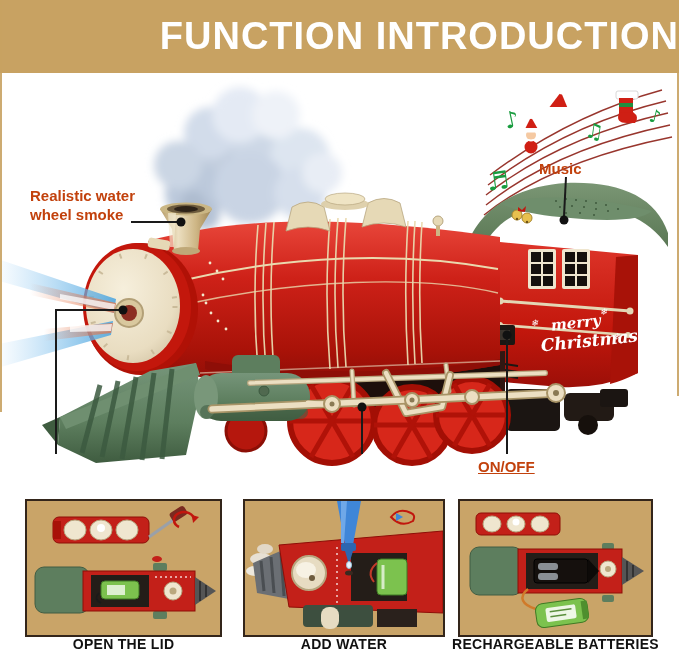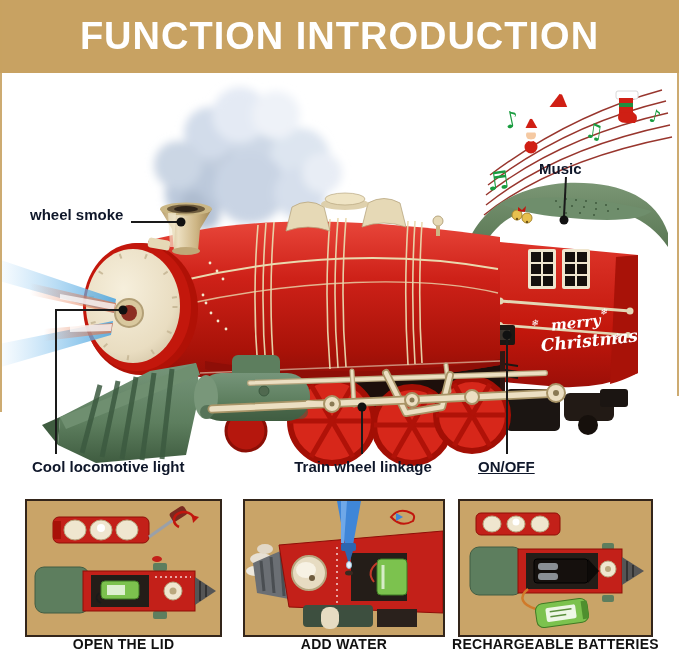--- a/index.html
+++ b/index.html
@@ -1,29 +1,29 @@
 <!DOCTYPE html>
 <html><head>
 <meta charset="utf-8">
 <style>
   html,body{margin:0;padding:0;background:#fff;}
   .page{position:relative;width:679px;height:654px;background:#fff;overflow:hidden;
         font-family:"Liberation Sans",sans-serif;}
   
   .banner{position:absolute;left:0;top:0;width:679px;height:73px;background:#C8A262;
-          display:flex;align-items:center;justify-content:center;}
+          display:flex;align-items:center;justify-content:flex-end;}
   .banner h1{margin:0;color:#fff;font-size:38px;font-weight:bold;letter-spacing:1px;}
   
   .edge{position:absolute;top:0;width:2px;background:#C8A262;opacity:.9;}
   .edge.left{left:0;height:412px;}
   .edge.right{right:0;height:396px;}
   
   .scene{position:absolute;left:0;top:73px;width:679px;height:417px;}
   .scene svg{position:absolute;left:0;top:0;}
-  .callout{position:absolute;color:#0f172a;font-size:15px;font-weight:bold;line-height:19px;white-space:nowrap;}
+  .callout{position:absolute;color:#c2410c;font-size:15px;font-weight:bold;line-height:19px;white-space:nowrap;}
   
   .panel{position:absolute;top:499px;height:138px;border:2px solid #33251a;background:#C9A468;box-sizing:border-box;margin:0;}
   .panel svg{display:block;width:100%;height:100%;}
   .caption{position:absolute;top:636px;color:#111;font-size:14px;font-weight:bold;
            letter-spacing:.3px;text-align:center;white-space:nowrap;}
 </style>
 </head>
 <body>
 
 <div class="page">
@@ -364,26 +364,24 @@
         <polyline points="123,237 56,237 56,381" fill="none"></polyline>
         <circle cx="123" cy="237" r="4.5" stroke="none"></circle>
         <line x1="362" y1="334" x2="362" y2="381"></line>
         <circle cx="362" cy="334" r="4.5" stroke="none"></circle>
         <line x1="507" y1="262" x2="507" y2="381"></line>
         <circle cx="507" cy="262" r="4.5" stroke="none"></circle>
       </g>
     </svg>
 
     <div class="callout" style="left:30px;top:113px;">
-      <br>
+      <span>Realistic water</span><br>
       <span>wheel smoke</span>
     </div>
     <div class="callout" style="left:539px;top:86px;">Music</div>
-    <div class="callout" style="left:32px;top:384px;">Cool locomotive light</div>
-    <div class="callout" style="left:287px;top:384px;width:152px;text-align:center;">Train wheel linkage</div>
     <div class="callout" style="left:478px;top:384px;text-decoration:underline;">ON/OFF</div>
   </div>
 
   <figure class="panel" style="left:25px;width:197px;">
     <svg viewBox="0 0 193 134">
       <rect x="0" y="0" width="193" height="134" fill="#C9A468"></rect>
 
       <rect x="26" y="16" width="96" height="26" rx="6" fill="#c32019" stroke="#8e0e07"></rect>
       <rect x="26" y="20" width="8" height="18" fill="#a81208"></rect>
       <ellipse cx="48" cy="29" rx="11" ry="10" fill="#efe6cf" stroke="#b7a67f"></ellipse>

